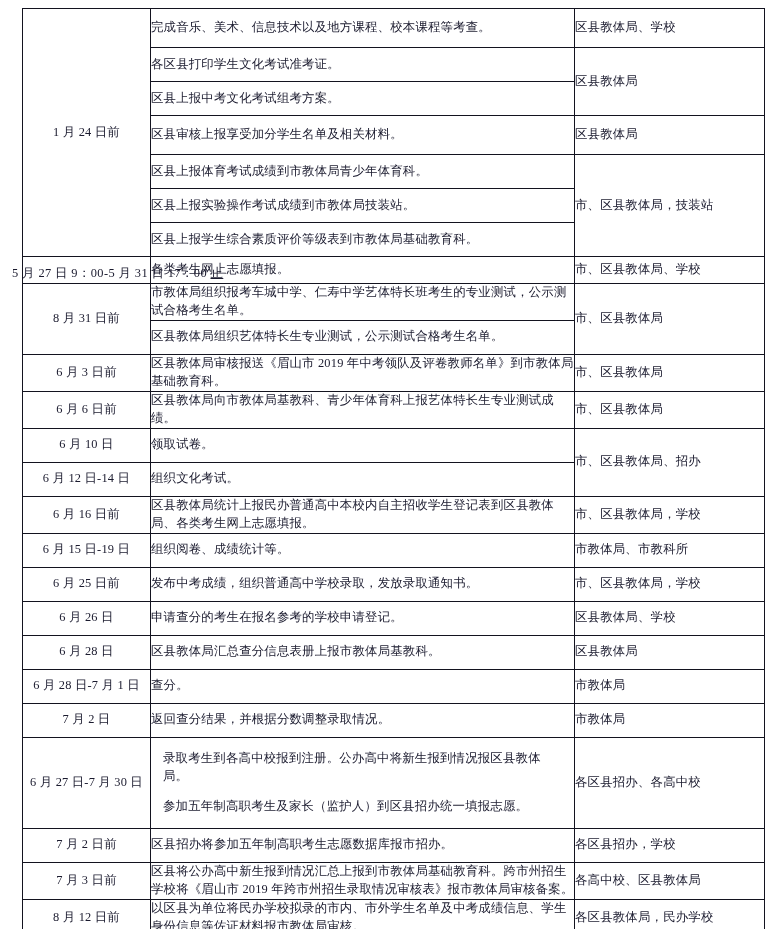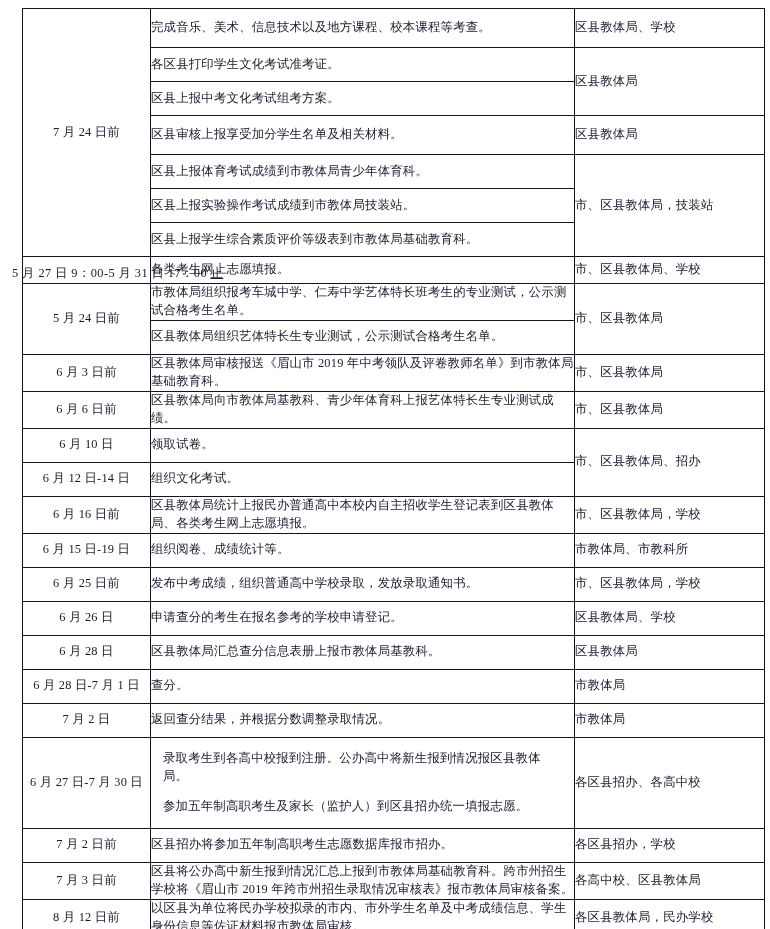--- a/index.html
+++ b/index.html
@@ -84,21 +84,21 @@
 
 <table id="schedule-table">
   <colgroup>
     <col class="col-date">
     <col class="col-task">
     <col class="col-owner">
   </colgroup>
   <tbody>
 
     <tr>
-      <td class="date" rowspan="7">7 月 24 日前</td>
+      <td class="date" rowspan="7">1 月 24 日前</td>
       <td class="task tall-1">完成音乐、美术、信息技术以及地方课程、校本课程等考查。</td>
       <td class="owner">区县教体局、学校</td>
     </tr>
     <tr>
       <td class="task tall-2">各区县打印学生文化考试准考证。</td>
       <td class="owner" rowspan="2">区县教体局</td>
     </tr>
     <tr>
       <td class="task tall-2">区县上报中考文化考试组考方案。</td>
     </tr>
@@ -119,21 +119,21 @@
 
     <tr>
       <td class="date overflow">
           <span class="ofl"><span>5 月 27 日 9：00-5 月 31 日 17：00 </span><span class="stop-mark">止</span></span>
         </td>
       <td class="task">各类考生网上志愿填报。</td>
       <td class="owner">市、区县教体局、学校</td>
     </tr>
 
     <tr>
-      <td class="date" rowspan="2">5 月 24 日前</td>
+      <td class="date" rowspan="2">8 月 31 日前</td>
       <td class="task">市教体局组织报考车城中学、仁寿中学艺体特长班考生的专业测试，公示测试合格考生名单。</td>
       <td class="owner" rowspan="2">市、区县教体局</td>
     </tr>
     <tr>
       <td class="task tall-2">区县教体局组织艺体特长生专业测试，公示测试合格考生名单。</td>
     </tr>
 
     <tr>
       <td class="date">6 月 3 日前</td>
       <td class="task">区县教体局审核报送《眉山市 2019 年中考领队及评卷教师名单》到市教体局基础教育科。</td>

